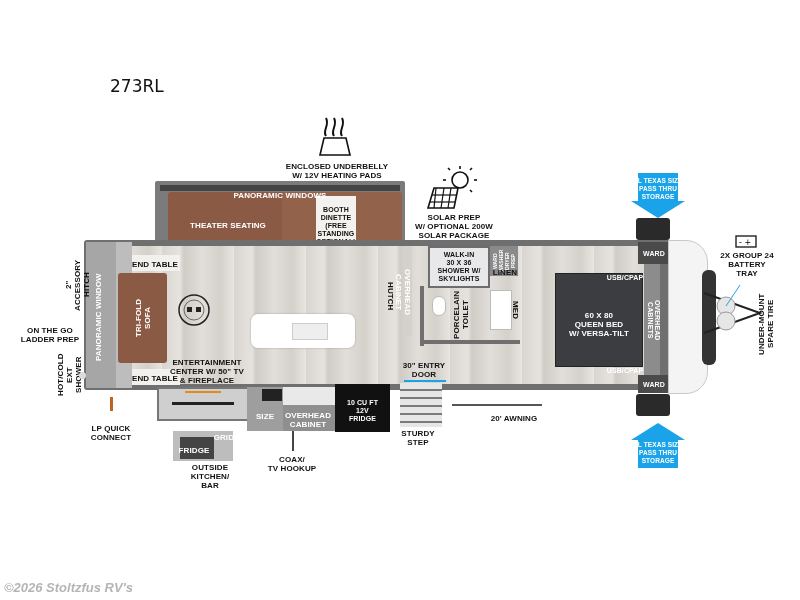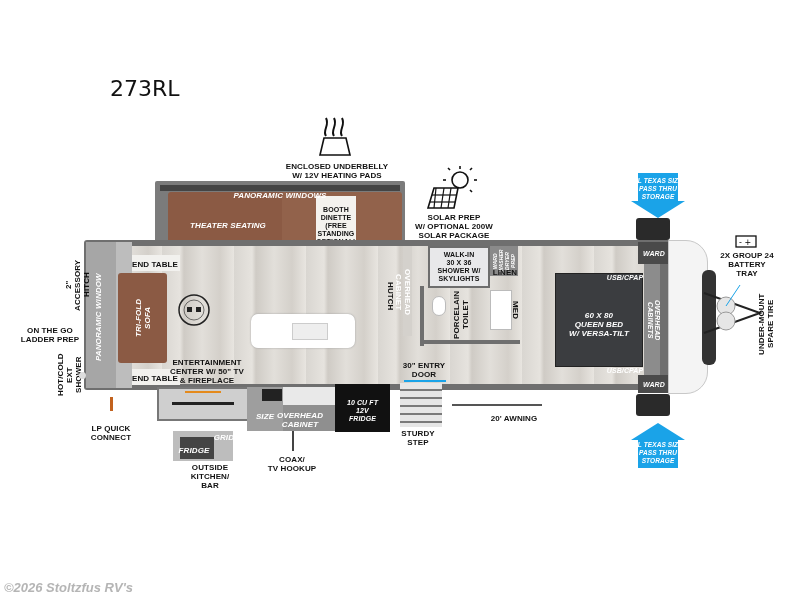--- a/index.html
+++ b/index.html
@@ -1,20 +1,20 @@
 <!DOCTYPE html>
 <html><head>
 <meta charset="utf-8">
 <style>
   * { box-sizing: border-box; margin: 0; padding: 0; }
   body { width: 800px; height: 600px; background: #ffffff; position: relative; overflow: hidden; font-family: "DejaVu Sans", sans-serif; }
   .abs { position: absolute; }
-  .model { left: 110px; top: 76px; font-size: 22px; color: #111; font-family: "DejaVu Sans", sans-serif; text-align: center; }
+  .model { left: 110px; top: 76px; font-size: 17px; color: #111; font-family: "DejaVu Sans", sans-serif; text-align: center; }
   .lbl { position: absolute; font-family: "Liberation Sans", sans-serif; font-weight: bold; font-size: 8px; line-height: 9px; color: #111; text-align: center; white-space: pre-line; letter-spacing: 0.1px; }
-  .lbl.w { color: #fff; font-style: italic; }
+  .lbl.w { color: #fff; }
   .vert { writing-mode: vertical-rl; transform: rotate(180deg); }
   .vert-r { writing-mode: vertical-rl; }
   .floor { background: repeating-linear-gradient(90deg, #d9d6d1 0px, #e6e3de 18px, #cfcbc5 22px, #e2dfda 40px, #d4d0ca 58px, #e8e5e0 72px); }
   .wall { background: #6f6f6f; }
   .brown { background: #8b5a44; }
   .footer { left: 4px; top: 580px; font-family: "Liberation Sans", sans-serif; font-style: italic; font-weight: bold; font-size: 13px; color: #b5b5b5; }
 </style>
 </head>
 <body>
 
@@ -176,21 +176,21 @@
 <div class="abs" style="left:172px;top:402px;width:62px;height:3px;background:#222"></div>
 <div class="abs" style="left:185px;top:391px;width:36px;height:2px;background:#e48a1c"></div>
 <div class="lbl" style="left:162px;top:358px;width:90px">ENTERTAINMENT
 CENTER W/ 50" TV
 &amp; FIREPLACE</div>
 <div class="abs" style="left:247px;top:387px;width:36px;height:44px;background:#9e9e9e"></div>
 <div class="abs" style="left:262px;top:389px;width:20px;height:12px;background:#222"></div>
 <div class="lbl w" style="left:247px;top:412px;width:36px">SIZE</div>
 <div class="abs" style="left:283px;top:387px;width:52px;height:44px;background:#e9e9e9"></div>
 <div class="abs" style="left:283px;top:405px;width:52px;height:26px;background:#8f8f8f"></div>
-<div class="lbl w" style="left:268px;top:411px;width:64px">OVERHEAD
+<div class="lbl w" style="left:276px;top:411px;width:64px">OVERHEAD
 CABINET</div>
 <div class="abs" style="left:335px;top:384px;width:55px;height:48px;background:#111"></div>
 <div class="lbl w" style="left:335px;top:399px;width:55px;font-size:7px;line-height:8px">10 CU FT
 12V
 FRIDGE</div>
 
 <div class="abs" style="left:173px;top:431px;width:60px;height:30px;background:#bdbdbd"></div>
 <div class="abs" style="left:180px;top:437px;width:34px;height:22px;background:#444"></div>
 <div class="lbl w" style="left:212px;top:433px;width:40px">GRIDDLE</div>
 <div class="lbl w" style="left:176px;top:446px;width:36px">FRIDGE</div>

